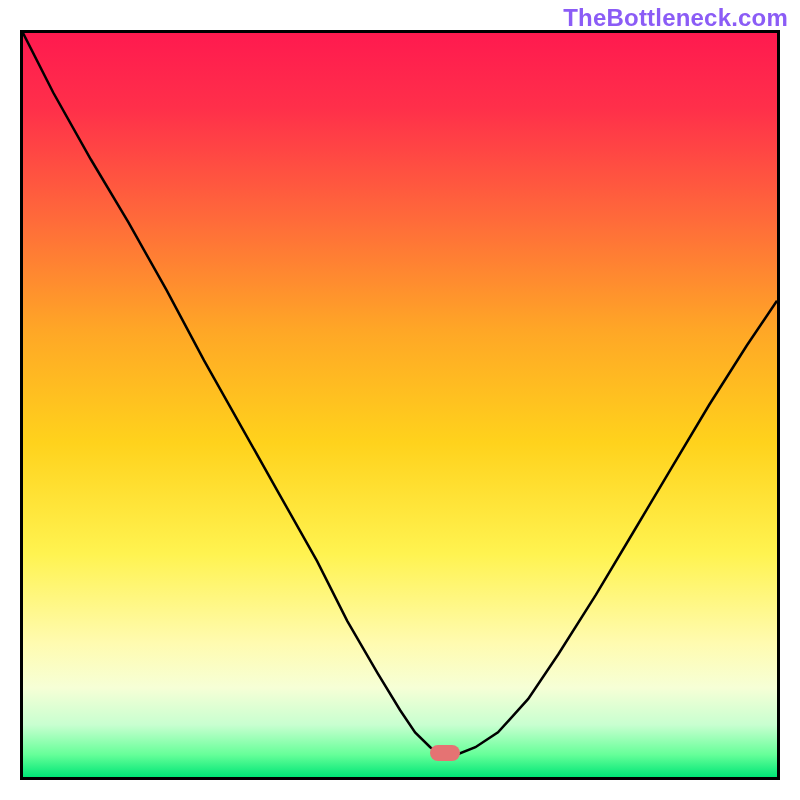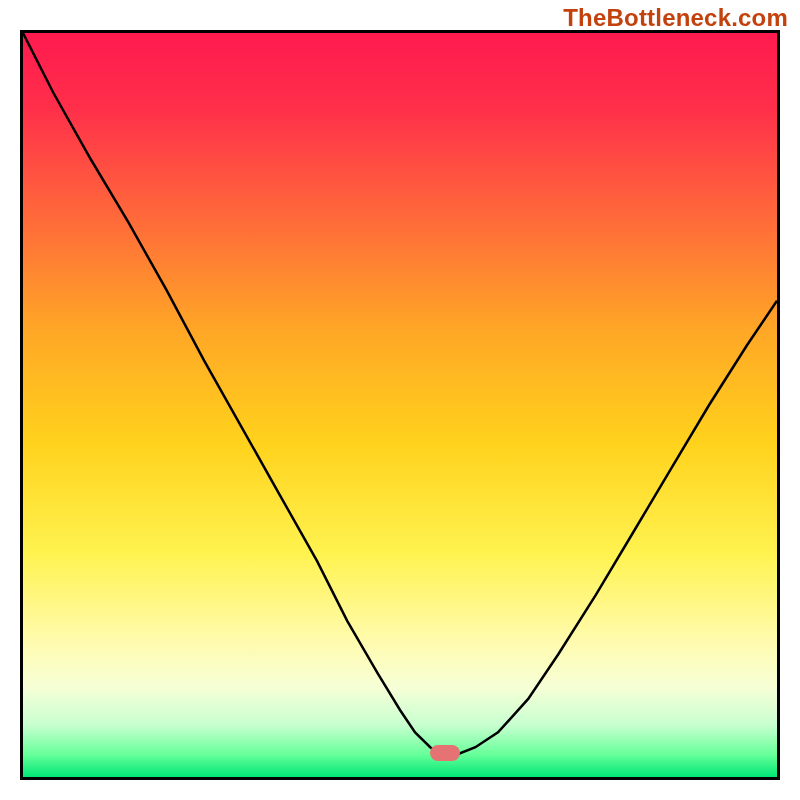--- a/index.html
+++ b/index.html
@@ -14,21 +14,21 @@
     position: relative;
     width: 800px;
     height: 800px;
   }
   .watermark {
     position: absolute;
     top: 4px;
     right: 12px;
     font-size: 24px;
     font-weight: bold;
-    color: #c2410c;
+    color: #8b5cf6;
     letter-spacing: 0.2px;
     z-index: 10;
   }
   .plot-area {
     position: absolute;
     left: 20px;
     top: 30px;
     width: 760px;
     height: 750px;
     border: 3px solid #000000;

